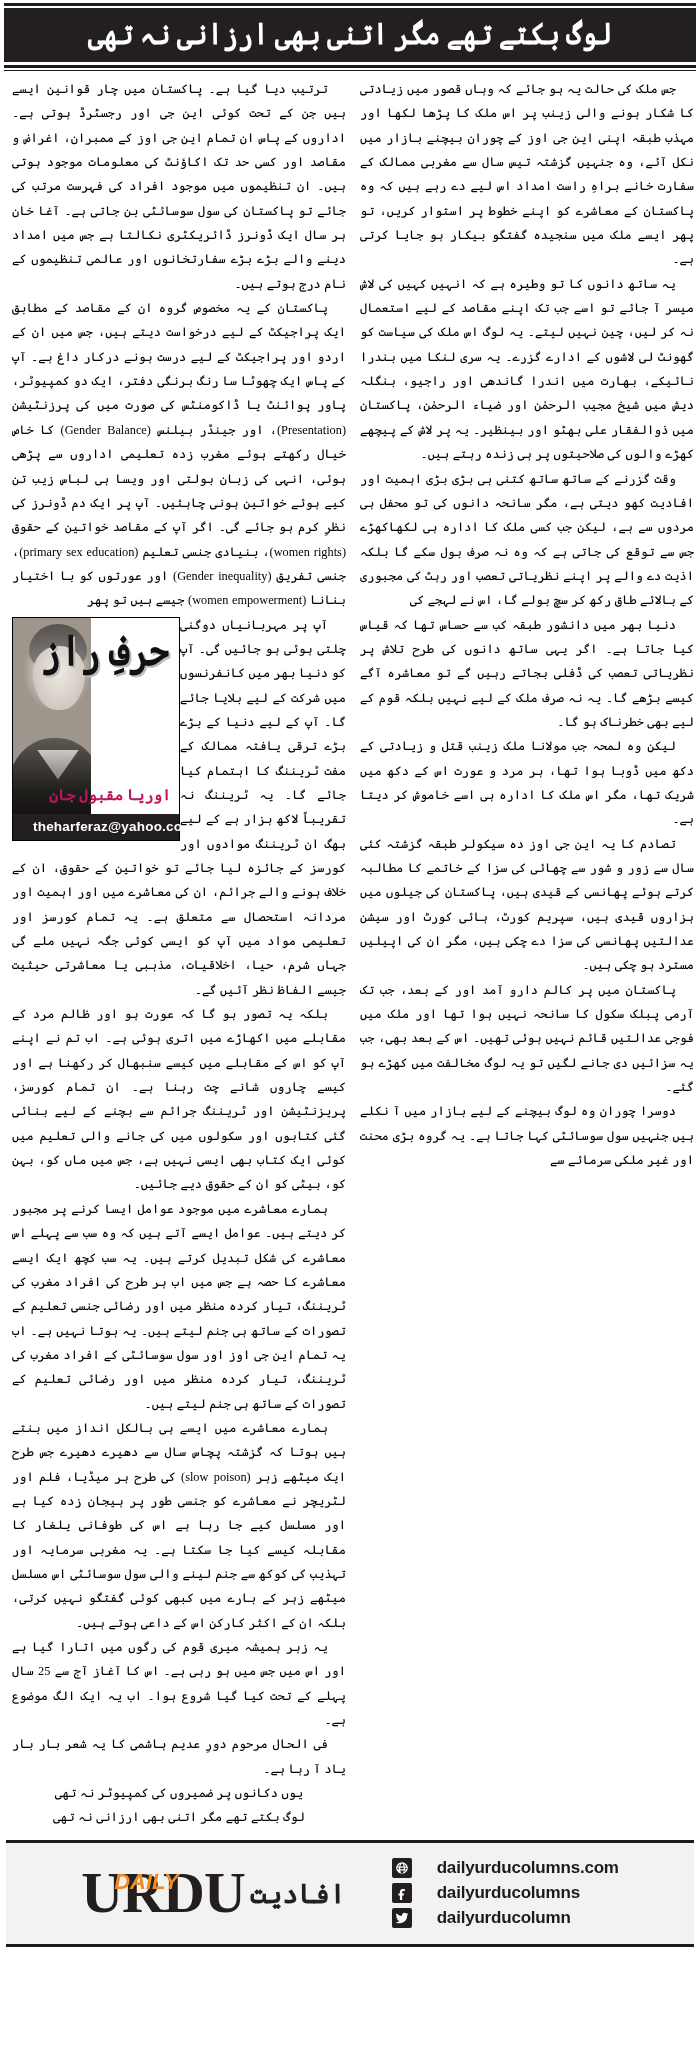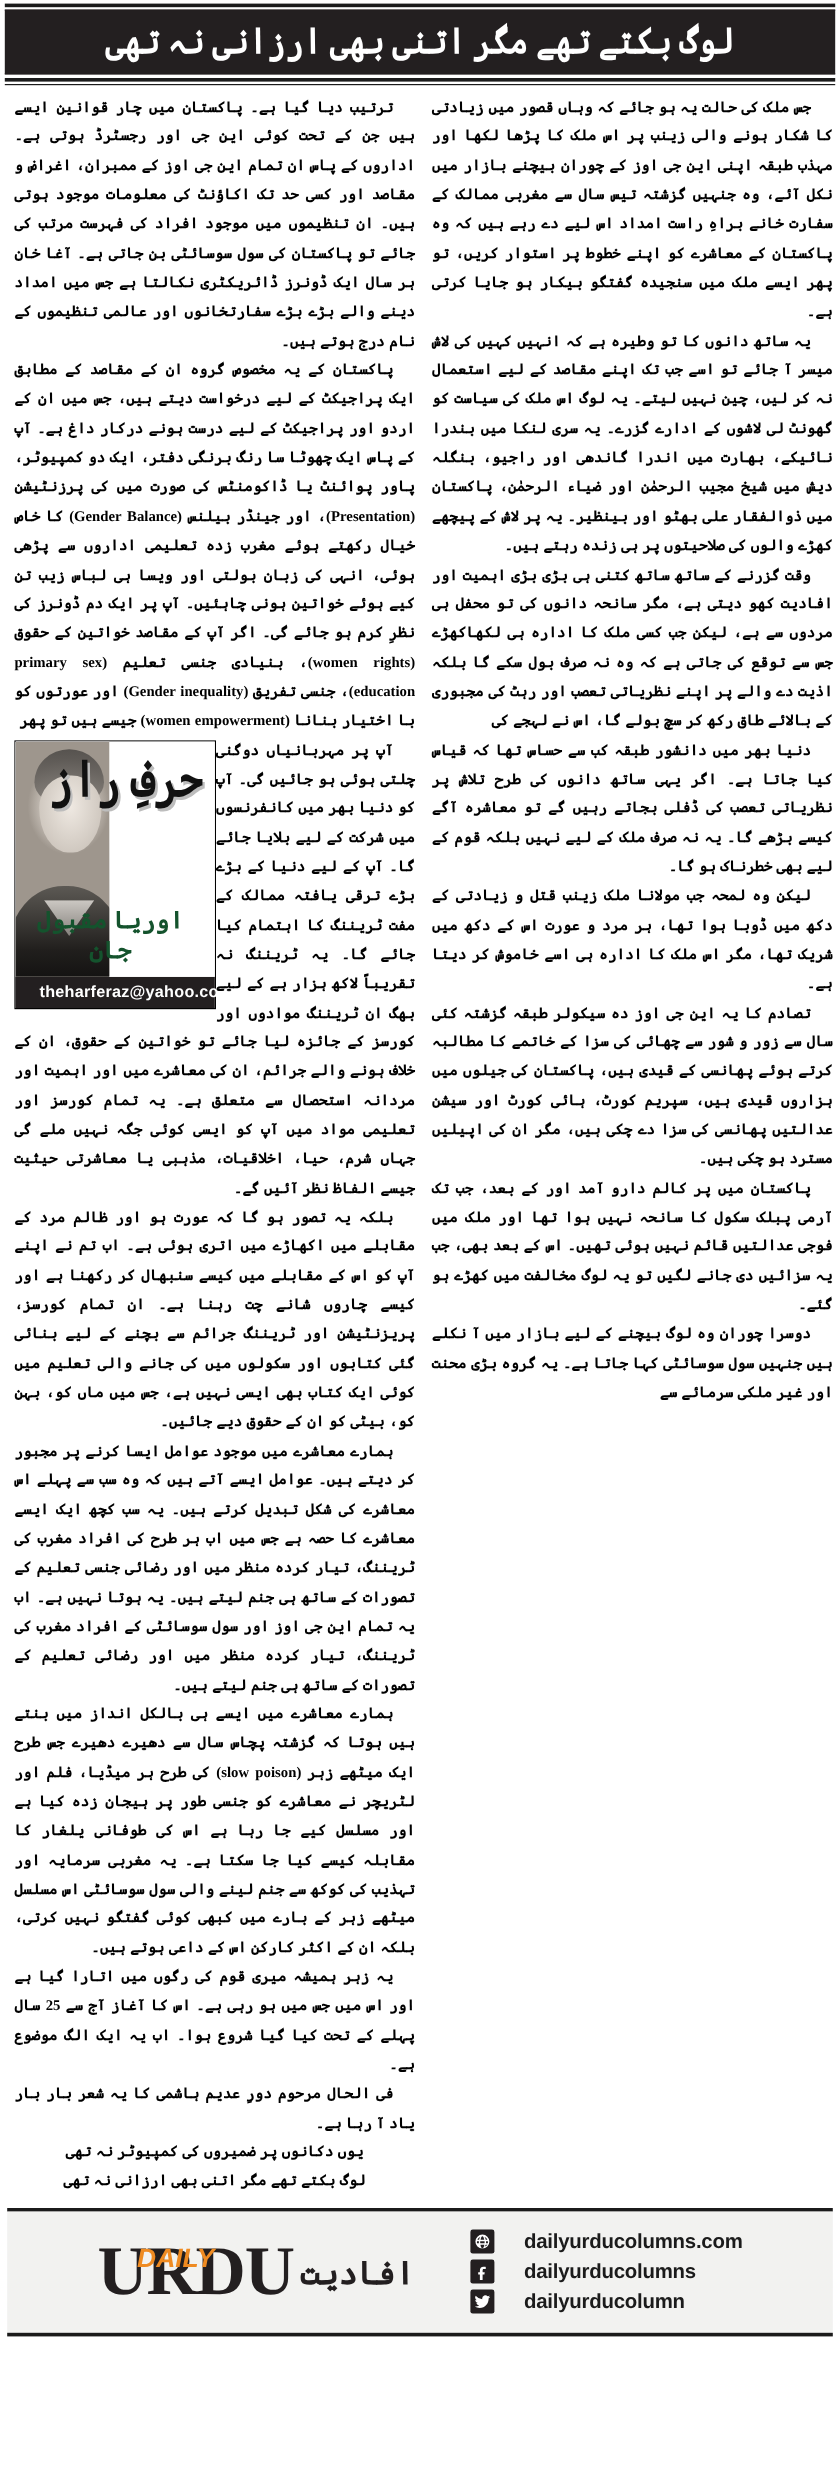--- a/index.html
+++ b/index.html
@@ -70,21 +70,20 @@
   .col p{
     margin:0 0 0 0;
     font-size:12.3px;
     line-height:1.98;
     text-align:justify;
     text-align-last:right;
     direction:rtl;
     font-family:"Liberation Serif","DejaVu Serif",serif;
     word-spacing:0.5px;
     hyphens:none;
-    font-weight:bold;
   }
   .col p.indent{ text-indent:18px; }
   .col p.center{ text-align:center; text-align-last:center; }
 
   
   .author-card{
     float:left;
     width:168px;
     margin:4px 12px 6px 0;
     border:1.5px solid #000;
@@ -107,26 +106,25 @@
     color:#111;
     direction:rtl;
     letter-spacing:-2px;
     text-shadow:2px 2px 0 #bdbdbd;
     font-family:"Liberation Serif","DejaVu Serif",serif;
     transform:scaleY(1.25);
   }
   .author-name{
     position:absolute;
     bottom:10px; right:8px;
-    font-size:20px;
+    font-size:15px;
     font-weight:700;
     direction:rtl;
-    color:#14532d;
-    font-family:"Liberation Serif","DejaVu Serif",serif;
-    text-align:center;
+    color:#be185d;
+    font-family:"Liberation Serif","DejaVu Serif",serif;
   }
   .portrait{
     position:absolute;
     top:0; left:0;
     width:78px; height:196px;
     overflow:hidden;
     background:
       radial-gradient(ellipse 34px 40px at 44px 54px, #e9e4de 0%, #cfc8c0 55%, #9e968d 100%),
       linear-gradient(180deg,#d8d4cf 0%, #b9b4ae 40%, #6e6a66 72%, #2a2826 100%);
   }

